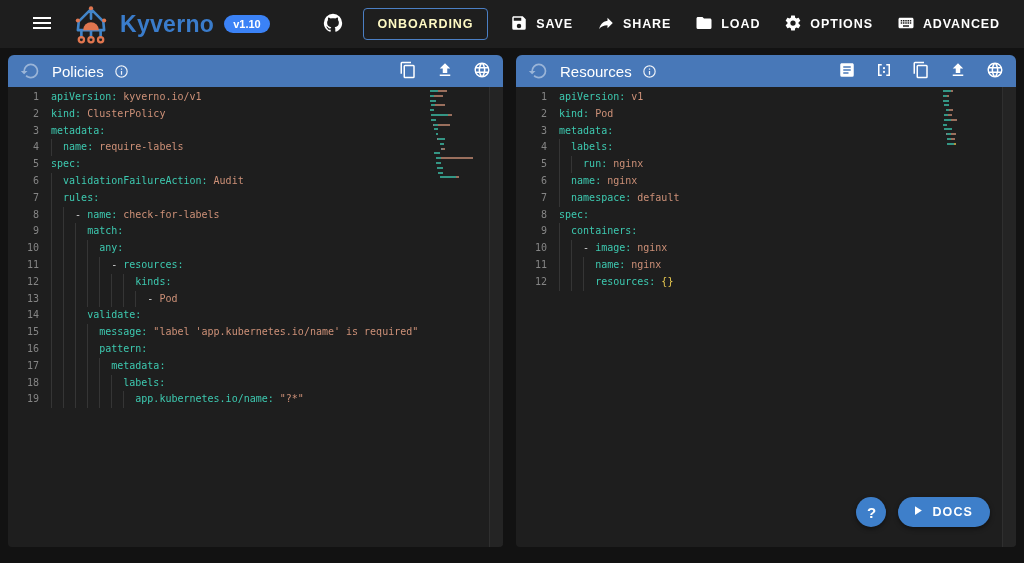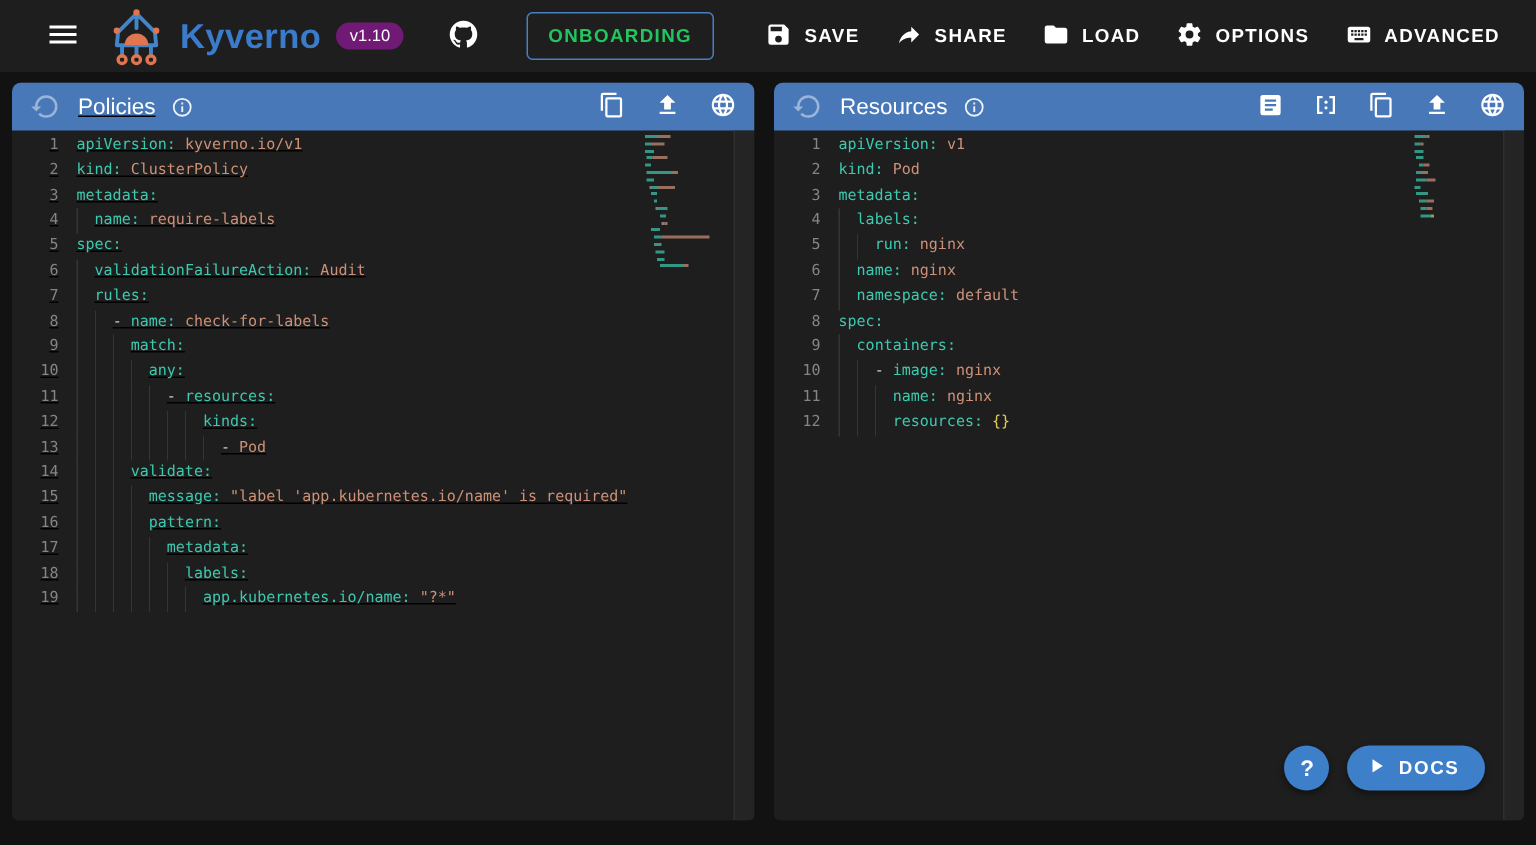--- a/index.html
+++ b/index.html
@@ -6,34 +6,34 @@
   html,body { width:1024px; height:563px; overflow:hidden; background:#121212;
               font-family:"Liberation Sans", sans-serif; }
 
   
   .topbar { height:48px; background:#1e1e1e; display:flex; align-items:center;
             padding:0 14px 0 24px; color:#fff; }
   .icon-btn { background:none; border:none; color:#fff; display:flex; align-items:center;
               justify-content:center; width:36px; height:36px; cursor:pointer; border-radius:50%; }
   .brand-logo { margin-left:10px; display:flex; align-items:center; }
   .brand-text { margin-left:8px; font-size:23px; font-weight:600; color:#3a7ccb; letter-spacing:.3px; }
-  .version-badge { margin-left:10px; background:#701a75; color:#fff; font-size:11px; font-weight:400;
+  .version-badge { margin-left:10px; background:#3b82f6; color:#fff; font-size:11px; font-weight:700;
                    border-radius:10px; padding:3px 9px; }
   .topbar-right { margin-left:auto; display:flex; align-items:center; gap:4px; }
   .tb-btn { background:none; border:none; color:#fff; display:flex; align-items:center; gap:8px;
             font:700 12.5px "Liberation Sans", sans-serif; letter-spacing:.9px; padding:8px 10px;
             border-radius:4px; cursor:pointer; }
   .tb-btn svg { flex:none; }
-  .onboarding-btn { color:#22c55e; border:1px solid #4b7fc4; padding:8px 14px; margin:0 20px; }
+  .onboarding-btn { color:#fef9c3; border:1px solid #4b7fc4; padding:8px 14px; margin:0 8px; }
 
   
   .panels { display:flex; gap:13px; padding:7px 8px 8px 8px; height:507px; }
   .panel { background:#1e1e1e; border-radius:6px 6px 4px 4px; overflow:hidden;
            display:flex; flex-direction:column; position:relative; }
-  .panel.left { width:495px;text-decoration:underline; }
+  .panel.left { width:495px; }
   .panel.right { flex:1; }
   .panel-header { height:32px; flex:none; background:#4878b8; display:flex; align-items:center;
                   padding:0 12px; color:#fff; }
   .panel-header .hist { opacity:.45; display:flex; }
   .panel-title { font-size:15px; font-weight:400; margin-left:12px; }
   .panel-header .info { opacity:.9; display:flex; margin-left:10px; }
   .ph-spacer { flex:1; }
   .ph-actions { display:flex; align-items:center; gap:19px; }
   .ph-btn { background:none; border:none; color:#fff; display:flex; cursor:pointer; padding:0; }
 

